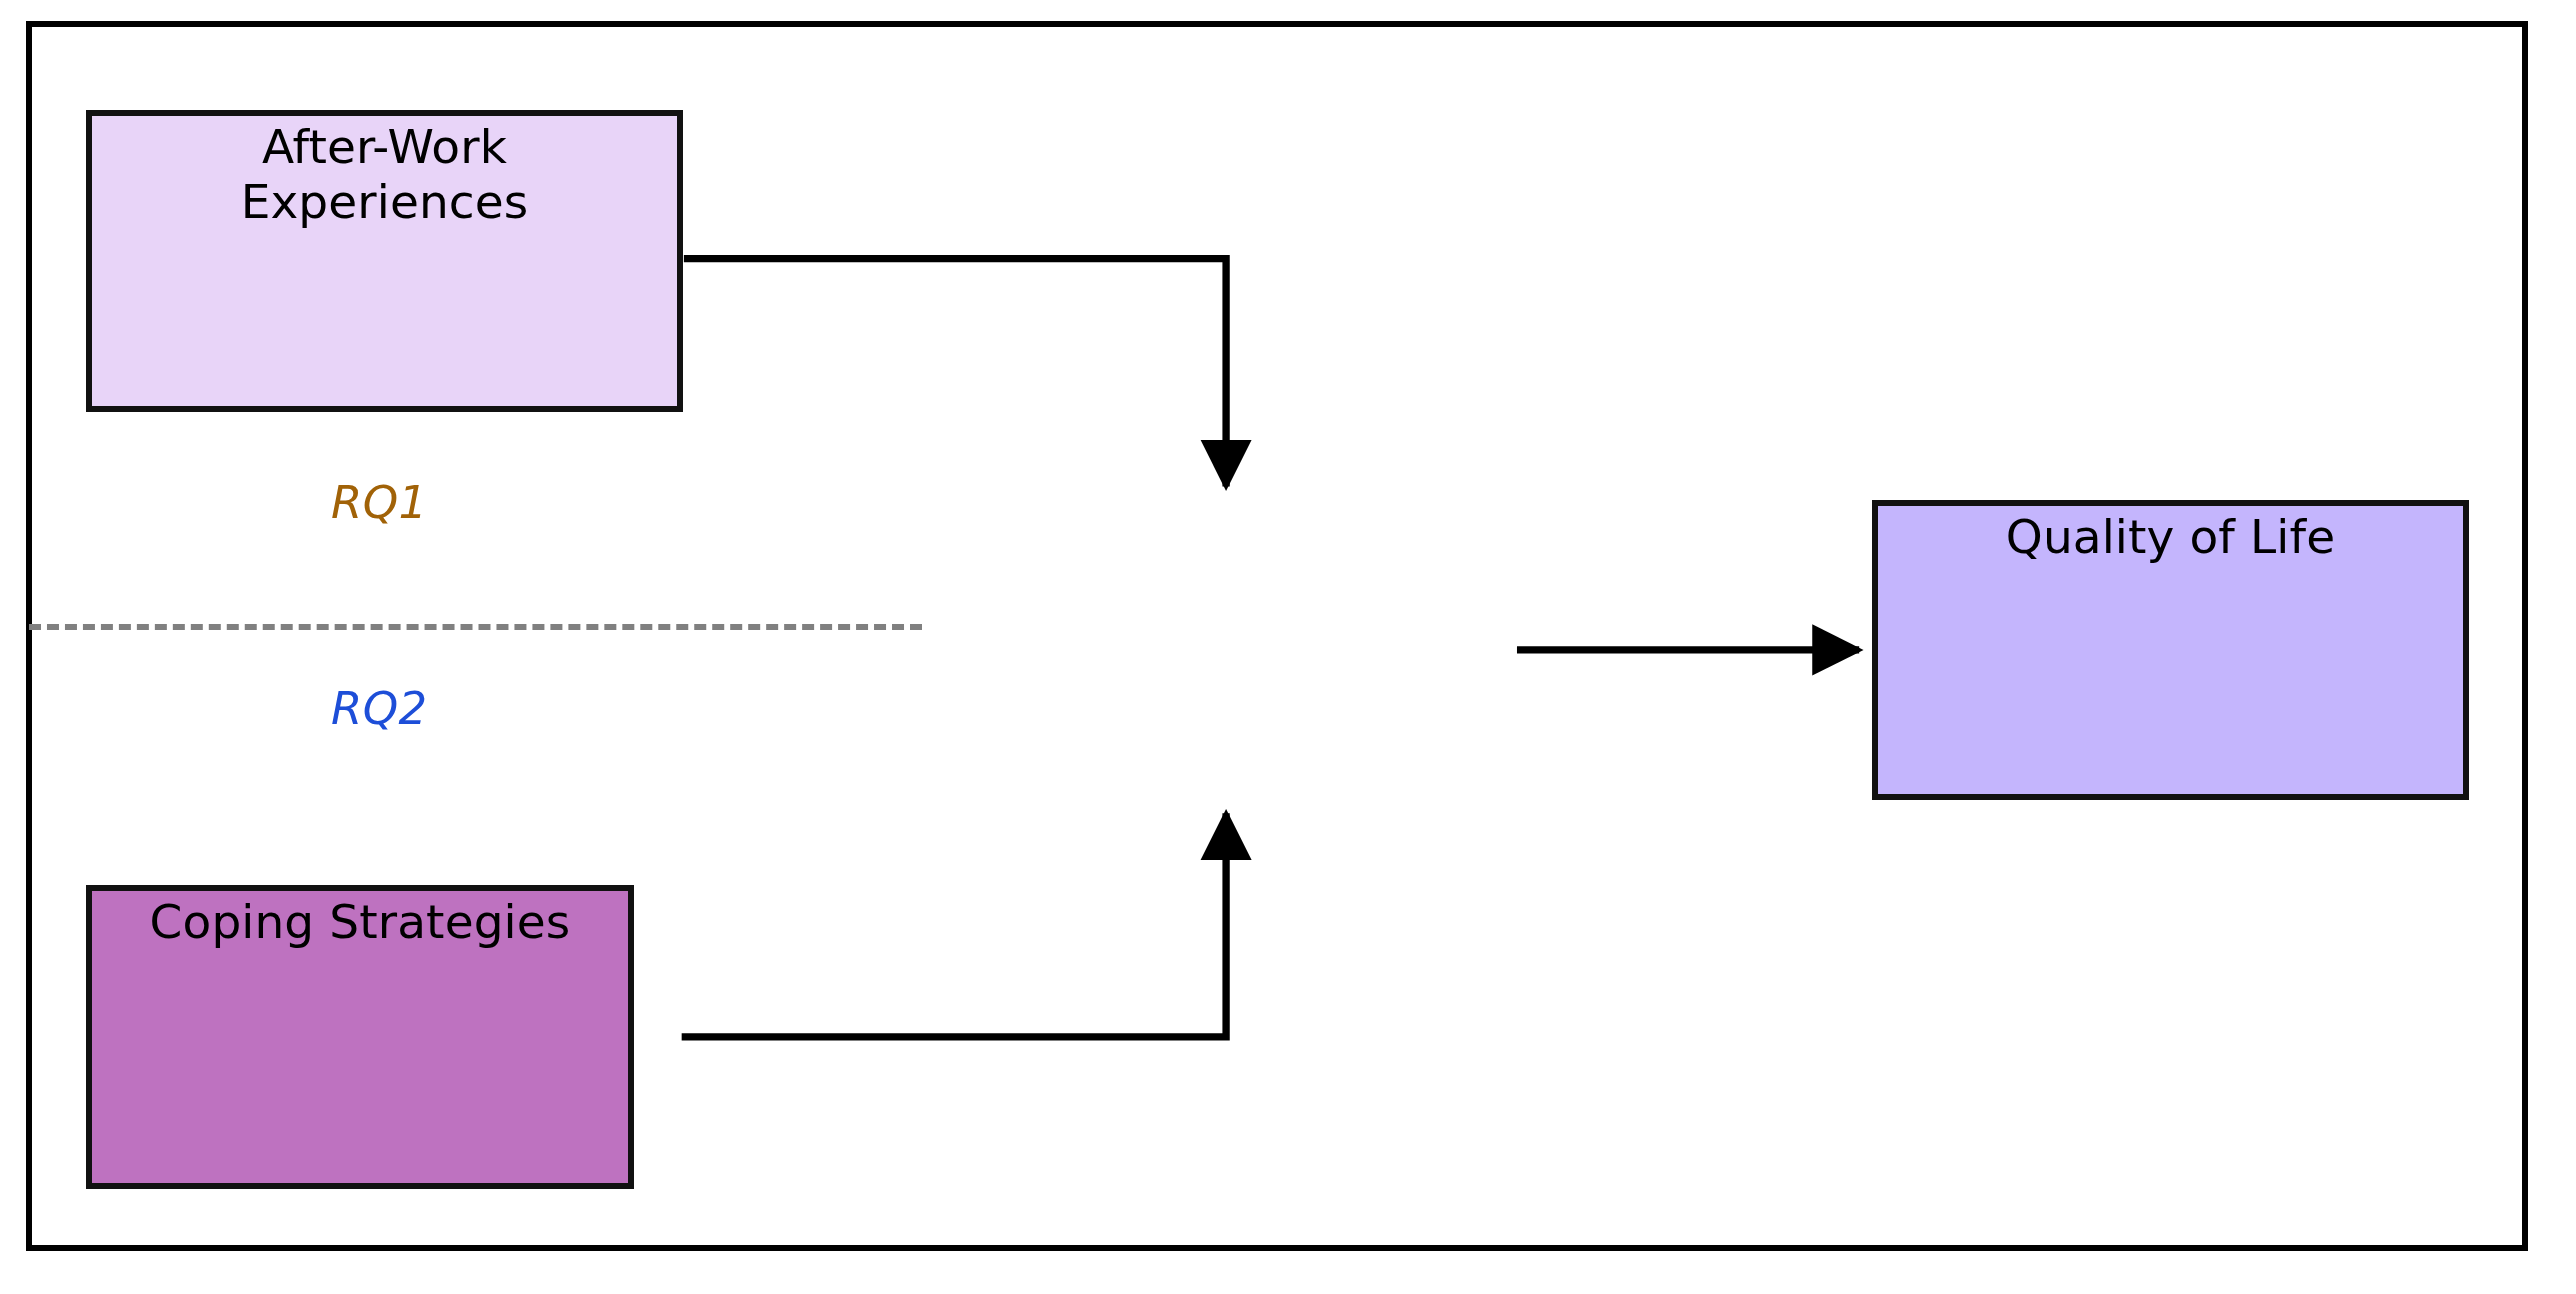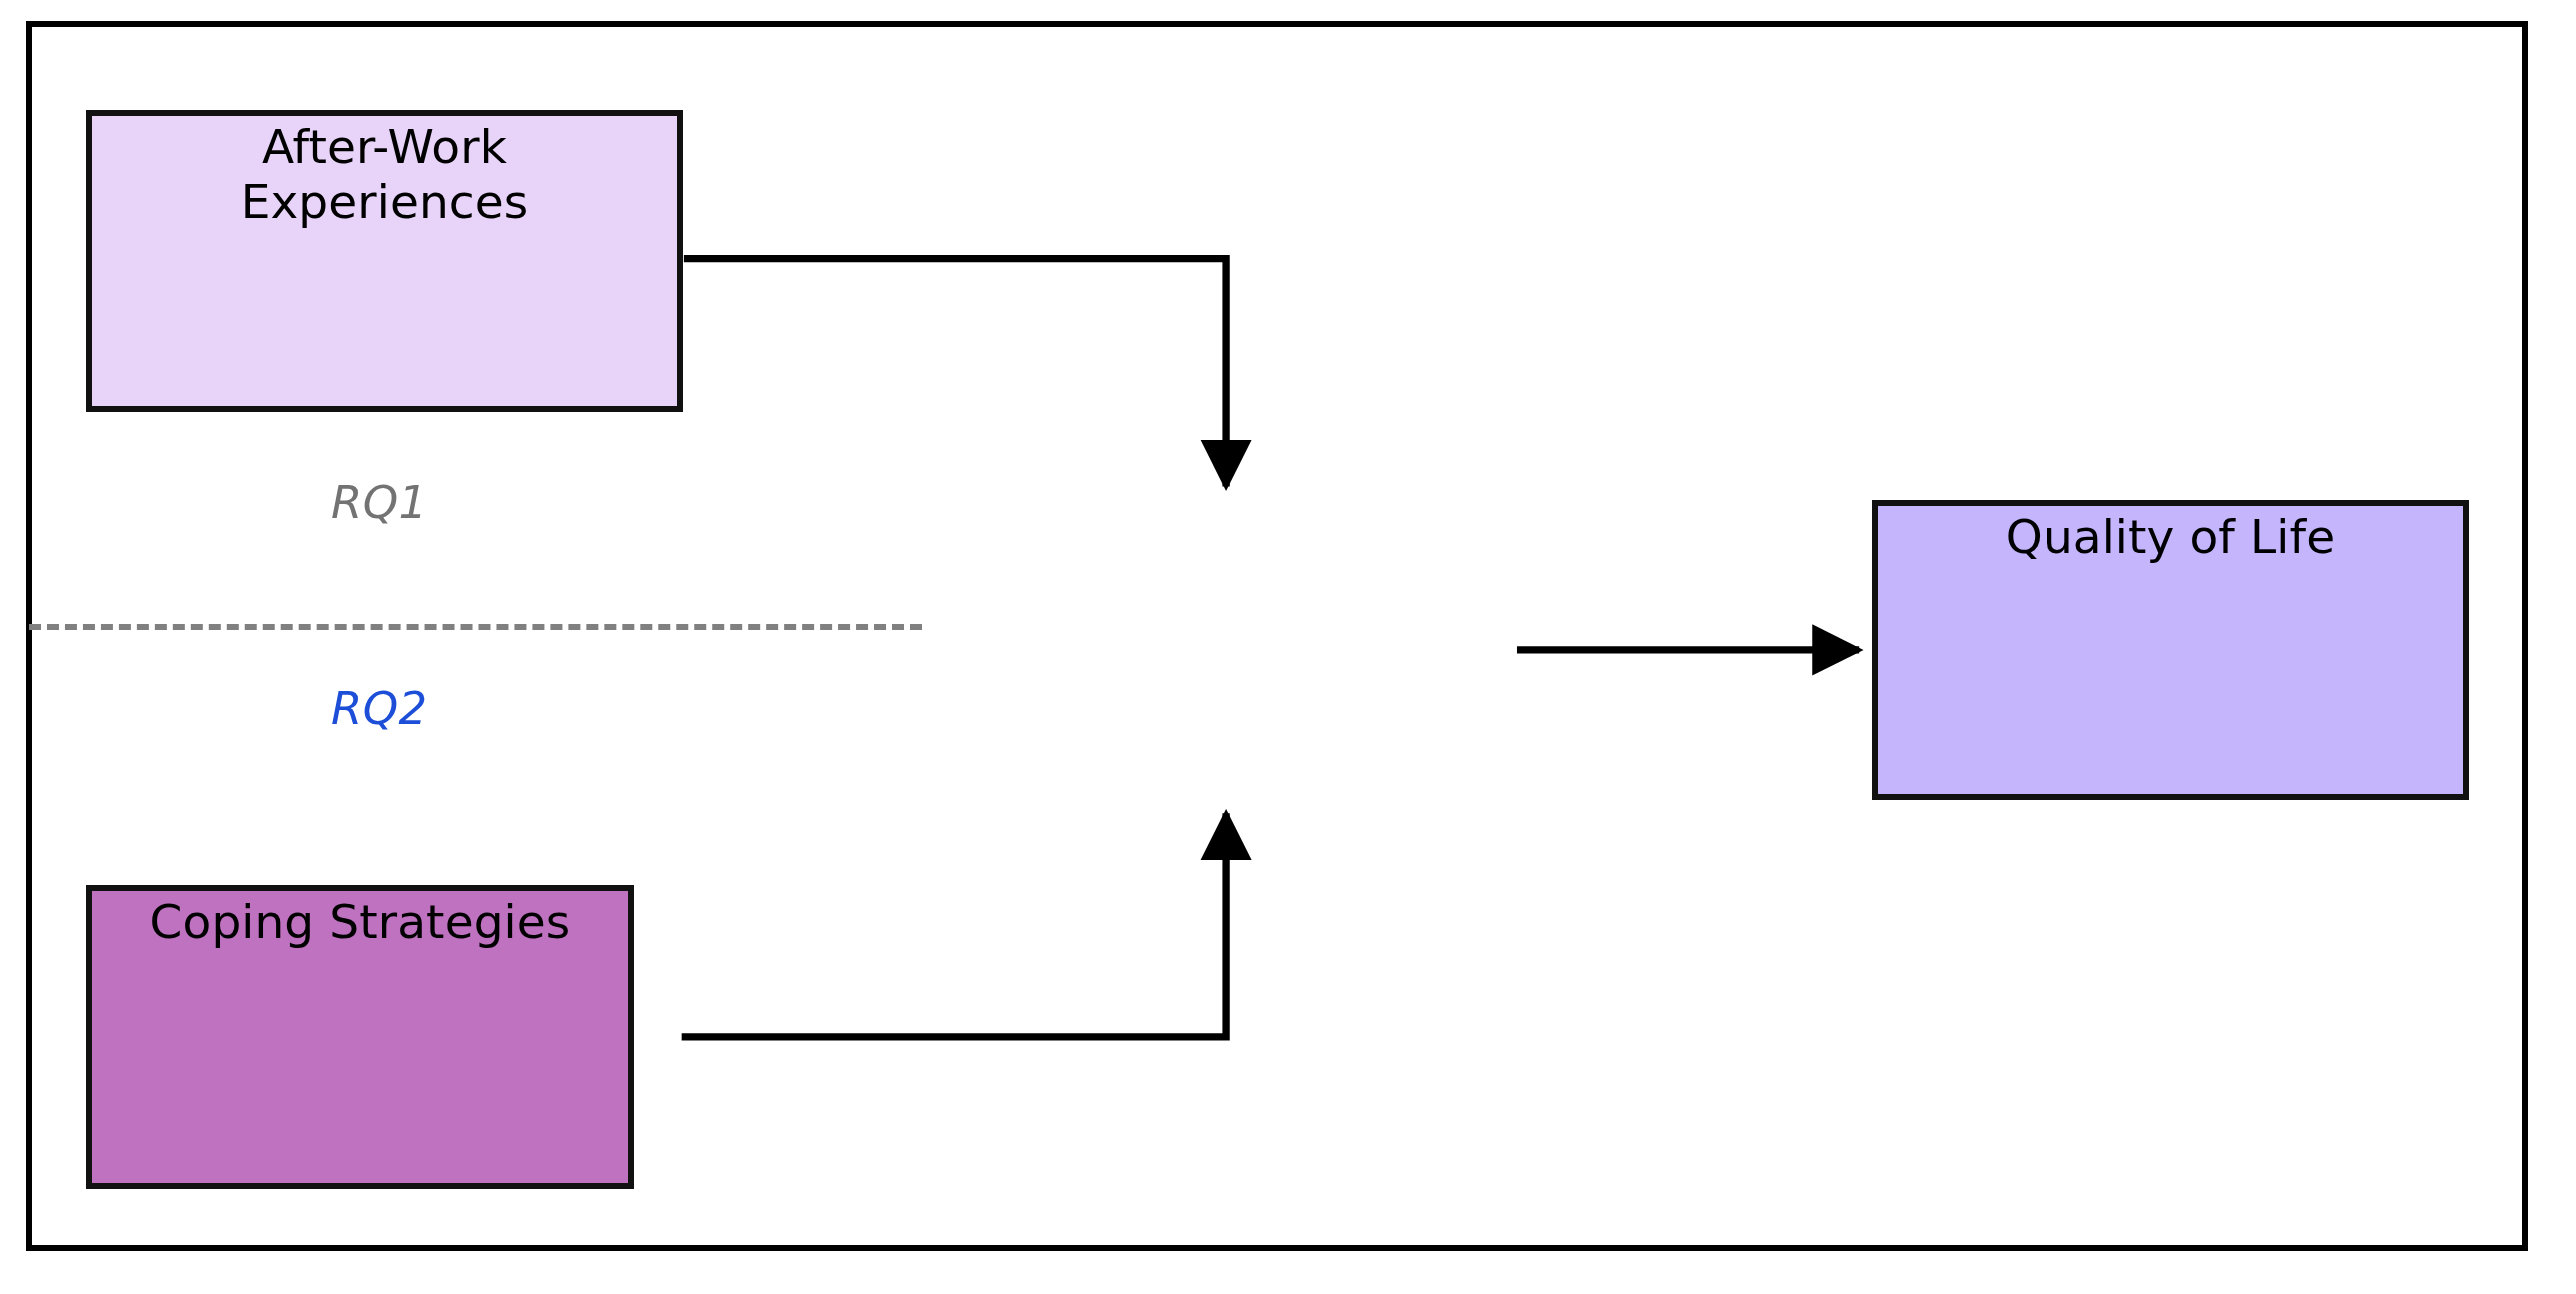--- a/index.html
+++ b/index.html
@@ -98,21 +98,21 @@
 </style>
 </head>
 <body>
 
 <div id="canvas">
 
   <div class="outer-frame" style="border-color: rgb(0, 0, 0);"></div>
 
   <div class="divider" style="border-top-color: rgb(128, 128, 128);"></div>
 
-  <div class="rq-label" id="rq1-label" style="color: #737373; font-style: italic;">RQ1</div>
+  <div class="rq-label" id="rq1-label" style="color: #a16207; font-style: italic;">RQ1</div>
   <div class="rq-label" id="rq2-label" style="color: #1d4ed8; font-style: italic;">RQ2</div>
 
   <svg id="connectors" viewBox="0 0 3515 1766" xmlns="http://www.w3.org/2000/svg">
     <defs>
       <marker id="arrowhead" markerWidth="7" markerHeight="7" refX="6.4" refY="3.5" orient="auto" markerUnits="strokeWidth">
         <path d="M0,0 L7,3.5 L0,7 Z" fill="#000000"></path>
       </marker>
     </defs>
 
     <path d="M 933,353 L 1673,353 L 1673,664" fill="none" stroke="#000000" stroke-width="10" marker-end="url(#arrowhead)"></path>

